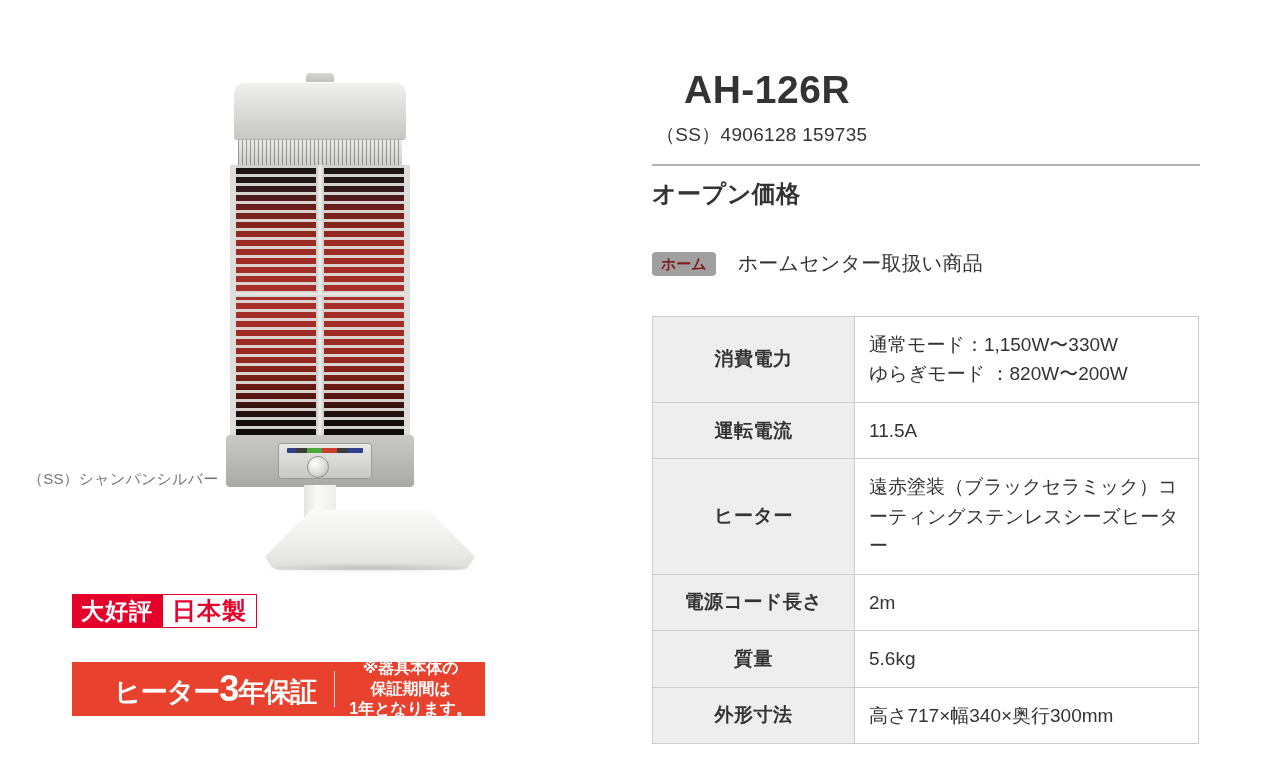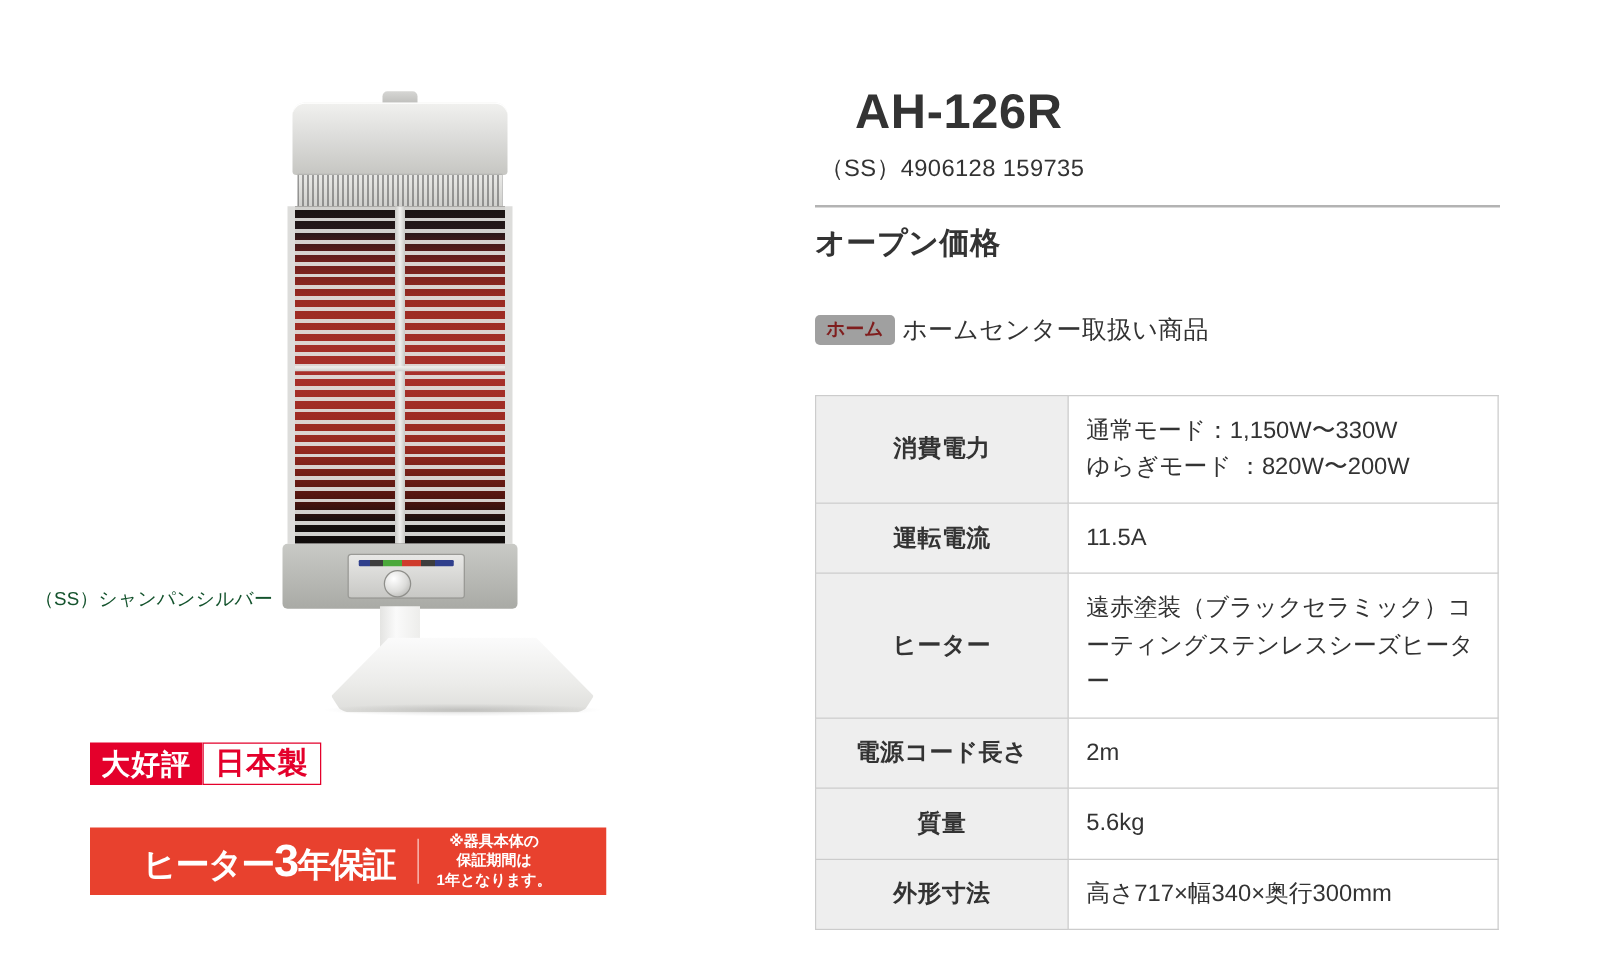--- a/index.html
+++ b/index.html
@@ -199,21 +199,21 @@
     width: 220px;
     height: 10px;
     background: radial-gradient(ellipse at center, rgba(0,0,0,.14) 0%, rgba(0,0,0,0) 72%);
   }
 
   .figure-caption {
     position: absolute;
     left: 28px;
     top: 470px;
     font-size: 15px;
-    color: #14532d;
+    color: #737373;
     letter-spacing: .2px;
   }
 
   
   .badge-row {
     position: absolute;
     left: 72px;
     top: 594px;
     display: flex;
     height: 34px;
@@ -264,21 +264,21 @@
     font-size: 36px;
   }
   .warranty-divider {
     width: 1px;
     height: 36px;
     background: rgba(255,255,255,.75);
     margin: 0 0 0 18px;
   }
   .warranty-note {
     color: #ffffff;
-    font-size: 12px;
+    font-size: 16px;
     font-weight: bold;
     line-height: 1.28;
     text-align: center;
     padding-left: 14px;
     white-space: pre-line;
   }
 
   
   .right-col {
     position: absolute;
@@ -335,21 +335,21 @@
     color: #7f1d1d;
     font-size: 15px;
     font-weight: bold;
     border-radius: 4px;
     padding: 4px 9px 5px;
     line-height: 1;
   }
   .channel-text {
     font-size: 20px;
     color: #333333;
-    margin-left: 6px;
+    margin-left: 22px;
     letter-spacing: .2px;
   }
 
   
   .spec-table {
     position: absolute;
     left: 0;
     top: 316px;
     width: 547px;
     border-collapse: collapse;

